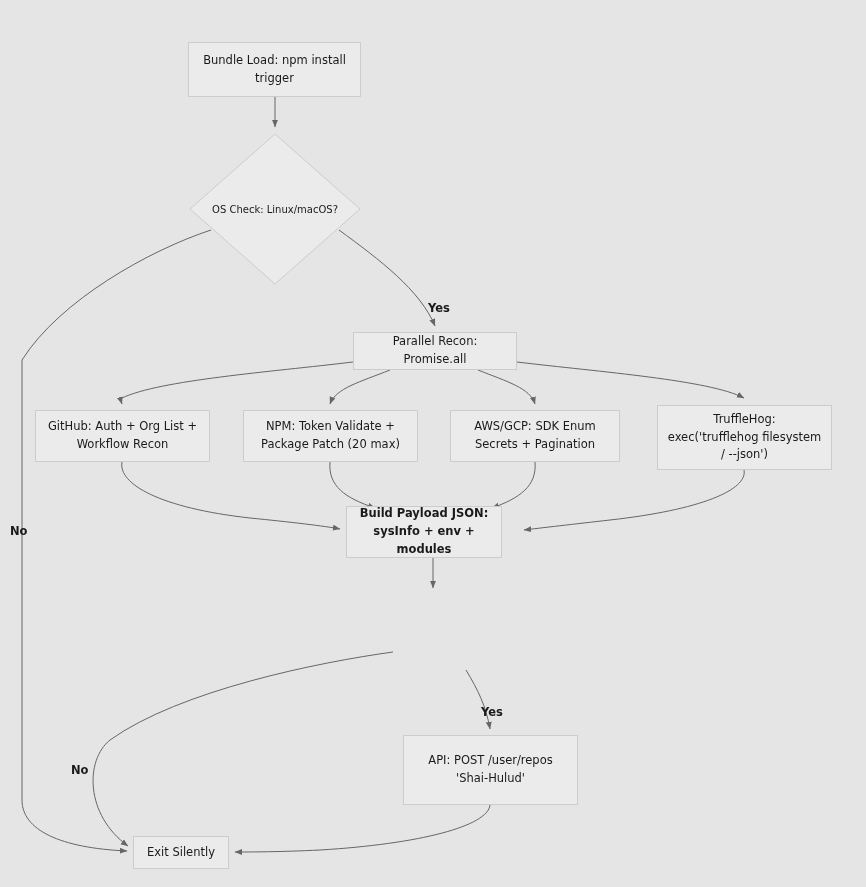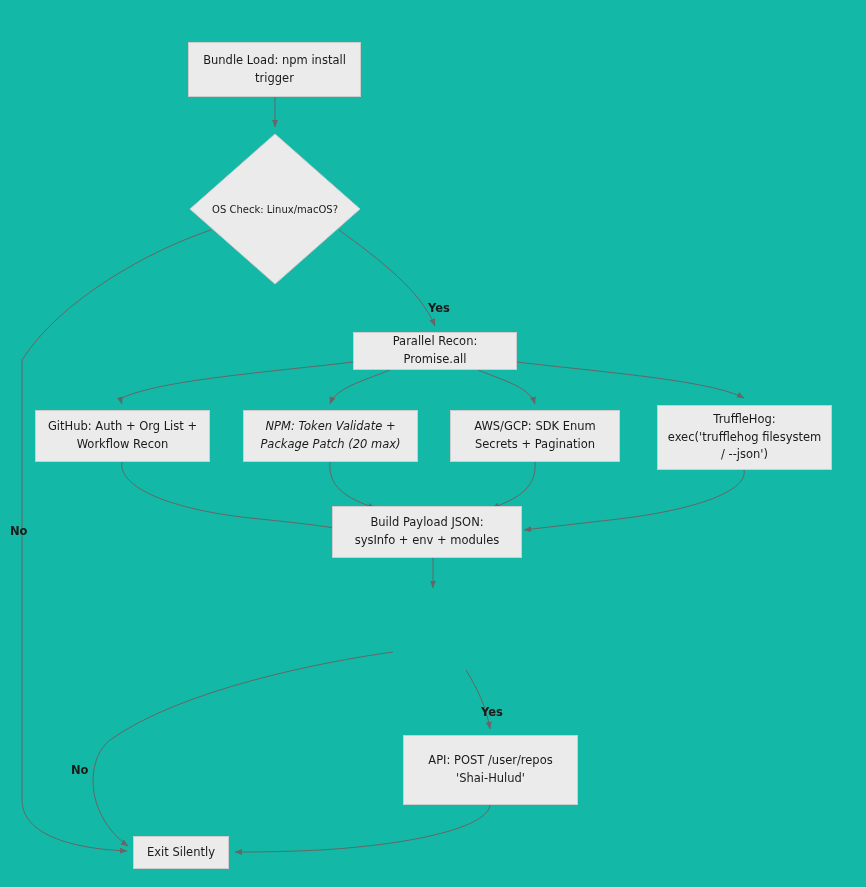--- a/index.html
+++ b/index.html
@@ -10,21 +10,21 @@
   body {
     width: 866px;
     height: 887px;
     font-family: "DejaVu Sans", sans-serif;
     overflow: hidden;
   }
   #canvas {
     position: relative;
     width: 866px;
     height: 887px;
-    background: #14b8a6;
+    background: #e5e5e5;
   }
   svg.edges {
     position: absolute;
     left: 0;
     top: 0;
     width: 866px;
     height: 887px;
     pointer-events: none;
   }
   .edge-path {
@@ -136,37 +136,37 @@
 
   <div class="node" style="left:353px; top:332px; width:164px; height:38px;">
     <span class="node-label">Parallel Recon: Promise.all</span>
   </div>
 
   <div class="node" style="left:35px; top:410px; width:175px; height:52px;">
     <span class="node-label">GitHub: Auth + Org List +
 Workflow Recon</span>
   </div>
 
-  <div class="node" style="left:243px; top:410px; width:175px; height:52px;font-style:italic;">
+  <div class="node" style="left:243px; top:410px; width:175px; height:52px;">
     <span class="node-label">NPM: Token Validate +
 Package Patch (20 max)</span>
   </div>
 
   <div class="node" style="left:450px; top:410px; width:170px; height:52px;">
     <span class="node-label">AWS/GCP: SDK Enum
 Secrets + Pagination</span>
   </div>
 
   <div class="node" style="left:657px; top:405px; width:175px; height:65px;">
     <span class="node-label">TruffleHog:
 exec('trufflehog filesystem
 / --json')</span>
   </div>
 
-  <div class="node" style="left:332px; top:506px; width:190px; height:52px;">
+  <div class="node" style="left:346px; top:506px; width:156px; height:52px;font-weight:bold;">
     <span class="node-label">Build Payload JSON:
 sysInfo + env + modules</span>
   </div>
 
 
   <div class="node" style="left:403px; top:735px; width:175px; height:70px;">
     <span class="node-label">API: POST /user/repos
 'Shai-Hulud'</span>
   </div>
 

